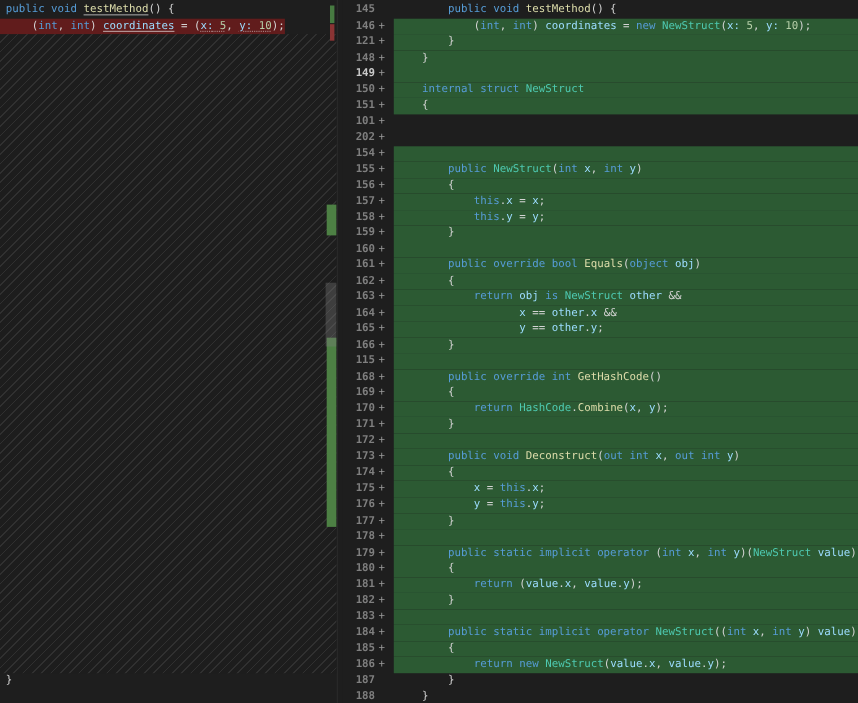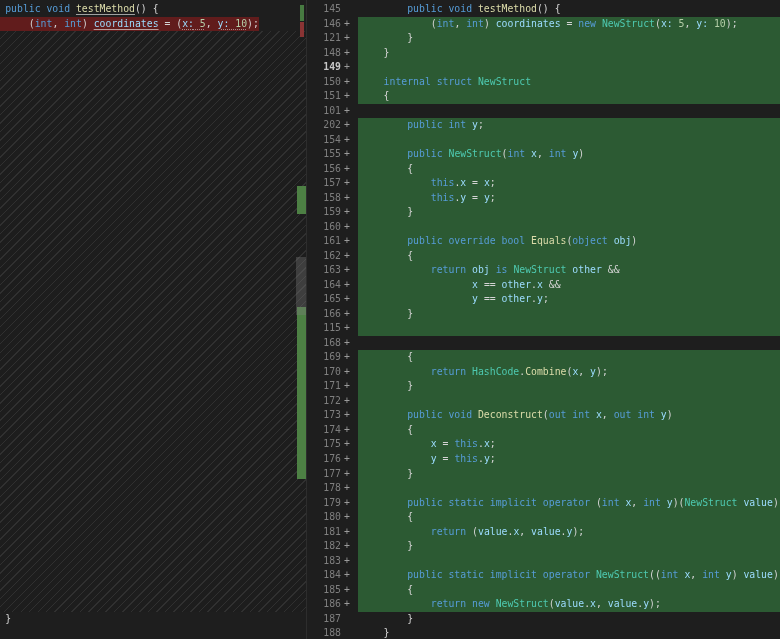--- a/index.html
+++ b/index.html
@@ -10,21 +10,21 @@
     font-size:9.8px;
     -webkit-font-smoothing:antialiased;
   }
   .diff{display:flex;width:780px;height:639px;}
   .pane{position:relative;overflow:hidden;background:#1e1e1e;}
   .pane.left{width:306px;}
   .sash{width:4px;background:#1e1e1e;border-left:1px solid #2d2d2d;}
   .pane.right{flex:1;}
   .lines{padding-top:2px;position:relative;}
   .row{height:14.52px;line-height:14.52px;display:flex;white-space:pre;}
-  .num{flex:0 0 30px;text-align:right;color:#7f7f7f;user-select:none;}
+  .num{flex:0 0 30px;text-align:right;color:#7f7f7f;user-select:none;font-weight:bold;}
   .num.cur{color:#c8c8c8;font-weight:bold;}
   .mark{flex:0 0 14px;padding-left:3px;color:#9b9b9b;user-select:none;}
   .pane.right .code{flex:1 1 auto;white-space:pre;overflow:hidden;padding-left:2px;}
   .pane.right .code.add{background:var(--added-bg,#2c5a33);}
   .pane.left .code{flex:0 0 auto;white-space:pre;margin-left:-42px;}
   .pane.left .code.del{background:var(--deleted-bg,#611c1c);}
   .hatch{
     width:306px;
     background-color:#1d1d1d;
     background-image:repeating-linear-gradient(135deg,transparent 0 5px,#303030 5px 6px);
@@ -67,36 +67,36 @@
   <div class="pane right">
     <div class="lines">
         <div class="row"><span class="num">145</span><span class="mark"></span><span class="code">        <span style="color: rgb(86, 156, 214);">public void </span><span style="color: rgb(220, 220, 170);">testMethod</span><span style="color: rgb(212, 212, 212);">() {</span></span></div>
         <div class="row"><span class="num">146</span><span class="mark">+</span><span class="code add">            <span style="color: rgb(212, 212, 212);">(</span><span style="color: rgb(86, 156, 214);">int</span><span style="color: rgb(212, 212, 212);">, </span><span style="color: rgb(86, 156, 214);">int</span><span style="color: rgb(212, 212, 212);">) </span><span style="color: rgb(156, 220, 254);">coordinates</span><span style="color: rgb(212, 212, 212);"> = </span><span style="color: rgb(86, 156, 214);">new </span><span style="color: rgb(78, 201, 176);">NewStruct</span><span style="color: rgb(212, 212, 212);">(</span><span style="color: rgb(156, 220, 254);">x:</span><span style="color: rgb(181, 206, 168);"> 5</span><span style="color: rgb(212, 212, 212);">, </span><span style="color: rgb(156, 220, 254);">y:</span><span style="color: rgb(181, 206, 168);"> 10</span><span style="color: rgb(212, 212, 212);">);</span></span></div>
         <div class="row"><span class="num">121</span><span class="mark">+</span><span class="code add">        <span style="color: rgb(212, 212, 212);">}</span></span></div>
         <div class="row"><span class="num">148</span><span class="mark">+</span><span class="code add">    <span style="color: rgb(212, 212, 212);">}</span></span></div>
         <div class="row"><span class="num cur">149</span><span class="mark">+</span><span class="code add"></span></div>
         <div class="row"><span class="num">150</span><span class="mark">+</span><span class="code add">    <span style="color: rgb(86, 156, 214);">internal struct </span><span style="color: rgb(78, 201, 176);">NewStruct</span></span></div>
         <div class="row"><span class="num">151</span><span class="mark">+</span><span class="code add">    <span style="color: rgb(212, 212, 212);">{</span></span></div>
         <div class="row"><span class="num">101</span><span class="mark">+</span></div>
-        <div class="row"><span class="num">202</span><span class="mark">+</span><span class="code add">        <span style="color: rgb(86, 156, 214);">public int </span><span style="color: rgb(156, 220, 254);">y</span><span style="color: rgb(212, 212, 212);">;</span></span></div>
+        <div class="row"><span class="num">202</span><span class="mark">+</span></div>
         <div class="row"><span class="num">154</span><span class="mark">+</span><span class="code add"></span></div>
         <div class="row"><span class="num">155</span><span class="mark">+</span><span class="code add">        <span style="color: rgb(86, 156, 214);">public </span><span style="color: rgb(78, 201, 176);">NewStruct</span><span style="color: rgb(212, 212, 212);">(</span><span style="color: rgb(86, 156, 214);">int </span><span style="color: rgb(156, 220, 254);">x</span><span style="color: rgb(212, 212, 212);">, </span><span style="color: rgb(86, 156, 214);">int </span><span style="color: rgb(156, 220, 254);">y</span><span style="color: rgb(212, 212, 212);">)</span></span></div>
         <div class="row"><span class="num">156</span><span class="mark">+</span><span class="code add">        <span style="color: rgb(212, 212, 212);">{</span></span></div>
         <div class="row"><span class="num">157</span><span class="mark">+</span><span class="code add">            <span style="color: rgb(86, 156, 214);">this</span><span style="color: rgb(212, 212, 212);">.</span><span style="color: rgb(156, 220, 254);">x</span><span style="color: rgb(212, 212, 212);"> = </span><span style="color: rgb(156, 220, 254);">x</span><span style="color: rgb(212, 212, 212);">;</span></span></div>
         <div class="row"><span class="num">158</span><span class="mark">+</span><span class="code add">            <span style="color: rgb(86, 156, 214);">this</span><span style="color: rgb(212, 212, 212);">.</span><span style="color: rgb(156, 220, 254);">y</span><span style="color: rgb(212, 212, 212);"> = </span><span style="color: rgb(156, 220, 254);">y</span><span style="color: rgb(212, 212, 212);">;</span></span></div>
         <div class="row"><span class="num">159</span><span class="mark">+</span><span class="code add">        <span style="color: rgb(212, 212, 212);">}</span></span></div>
         <div class="row"><span class="num">160</span><span class="mark">+</span><span class="code add"></span></div>
         <div class="row"><span class="num">161</span><span class="mark">+</span><span class="code add">        <span style="color: rgb(86, 156, 214);">public override bool </span><span style="color: rgb(220, 220, 170);">Equals</span><span style="color: rgb(212, 212, 212);">(</span><span style="color: rgb(86, 156, 214);">object </span><span style="color: rgb(156, 220, 254);">obj</span><span style="color: rgb(212, 212, 212);">)</span></span></div>
         <div class="row"><span class="num">162</span><span class="mark">+</span><span class="code add">        <span style="color: rgb(212, 212, 212);">{</span></span></div>
         <div class="row"><span class="num">163</span><span class="mark">+</span><span class="code add">            <span style="color: rgb(86, 156, 214);">return </span><span style="color: rgb(156, 220, 254);">obj</span><span style="color: rgb(86, 156, 214);"> is </span><span style="color: rgb(78, 201, 176);">NewStruct</span><span style="color: rgb(156, 220, 254);"> other</span><span style="color: rgb(212, 212, 212);"> &amp;&amp;</span></span></div>
         <div class="row"><span class="num">164</span><span class="mark">+</span><span class="code add">                   <span style="color: rgb(156, 220, 254);">x</span><span style="color: rgb(212, 212, 212);"> == </span><span style="color: rgb(156, 220, 254);">other</span><span style="color: rgb(212, 212, 212);">.</span><span style="color: rgb(156, 220, 254);">x</span><span style="color: rgb(212, 212, 212);"> &amp;&amp;</span></span></div>
         <div class="row"><span class="num">165</span><span class="mark">+</span><span class="code add">                   <span style="color: rgb(156, 220, 254);">y</span><span style="color: rgb(212, 212, 212);"> == </span><span style="color: rgb(156, 220, 254);">other</span><span style="color: rgb(212, 212, 212);">.</span><span style="color: rgb(156, 220, 254);">y</span><span style="color: rgb(212, 212, 212);">;</span></span></div>
         <div class="row"><span class="num">166</span><span class="mark">+</span><span class="code add">        <span style="color: rgb(212, 212, 212);">}</span></span></div>
         <div class="row"><span class="num">115</span><span class="mark">+</span><span class="code add"></span></div>
-        <div class="row"><span class="num">168</span><span class="mark">+</span></div>
+        <div class="row"><span class="num">168</span><span class="mark">+</span><span class="code add">        <span style="color: rgb(86, 156, 214);">public override int </span><span style="color: rgb(220, 220, 170);">GetHashCode</span><span style="color: rgb(212, 212, 212);">()</span></span></div>
         <div class="row"><span class="num">169</span><span class="mark">+</span><span class="code add">        <span style="color: rgb(212, 212, 212);">{</span></span></div>
         <div class="row"><span class="num">170</span><span class="mark">+</span><span class="code add">            <span style="color: rgb(86, 156, 214);">return </span><span style="color: rgb(78, 201, 176);">HashCode</span><span style="color: rgb(212, 212, 212);">.</span><span style="color: rgb(220, 220, 170);">Combine</span><span style="color: rgb(212, 212, 212);">(</span><span style="color: rgb(156, 220, 254);">x</span><span style="color: rgb(212, 212, 212);">, </span><span style="color: rgb(156, 220, 254);">y</span><span style="color: rgb(212, 212, 212);">);</span></span></div>
         <div class="row"><span class="num">171</span><span class="mark">+</span><span class="code add">        <span style="color: rgb(212, 212, 212);">}</span></span></div>
         <div class="row"><span class="num">172</span><span class="mark">+</span><span class="code add"></span></div>
         <div class="row"><span class="num">173</span><span class="mark">+</span><span class="code add">        <span style="color: rgb(86, 156, 214);">public void </span><span style="color: rgb(220, 220, 170);">Deconstruct</span><span style="color: rgb(212, 212, 212);">(</span><span style="color: rgb(86, 156, 214);">out int </span><span style="color: rgb(156, 220, 254);">x</span><span style="color: rgb(212, 212, 212);">, </span><span style="color: rgb(86, 156, 214);">out int </span><span style="color: rgb(156, 220, 254);">y</span><span style="color: rgb(212, 212, 212);">)</span></span></div>
         <div class="row"><span class="num">174</span><span class="mark">+</span><span class="code add">        <span style="color: rgb(212, 212, 212);">{</span></span></div>
         <div class="row"><span class="num">175</span><span class="mark">+</span><span class="code add">            <span style="color: rgb(156, 220, 254);">x</span><span style="color: rgb(212, 212, 212);"> = </span><span style="color: rgb(86, 156, 214);">this</span><span style="color: rgb(212, 212, 212);">.</span><span style="color: rgb(156, 220, 254);">x</span><span style="color: rgb(212, 212, 212);">;</span></span></div>
         <div class="row"><span class="num">176</span><span class="mark">+</span><span class="code add">            <span style="color: rgb(156, 220, 254);">y</span><span style="color: rgb(212, 212, 212);"> = </span><span style="color: rgb(86, 156, 214);">this</span><span style="color: rgb(212, 212, 212);">.</span><span style="color: rgb(156, 220, 254);">y</span><span style="color: rgb(212, 212, 212);">;</span></span></div>
         <div class="row"><span class="num">177</span><span class="mark">+</span><span class="code add">        <span style="color: rgb(212, 212, 212);">}</span></span></div>
         <div class="row"><span class="num">178</span><span class="mark">+</span><span class="code add"></span></div>

